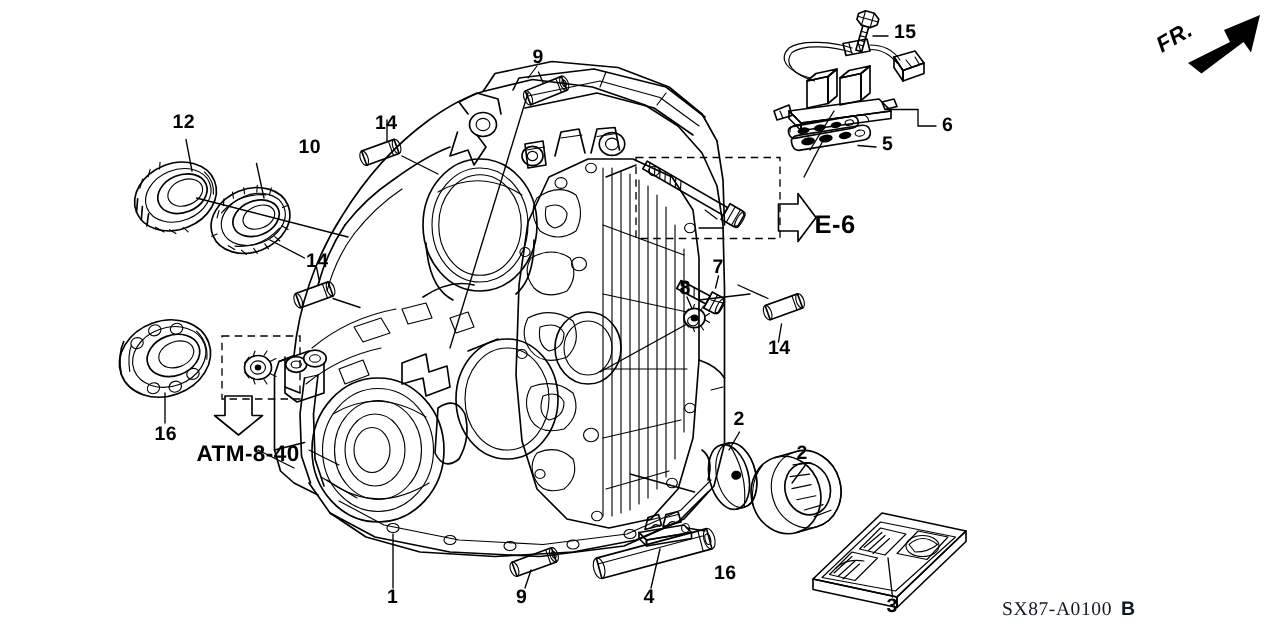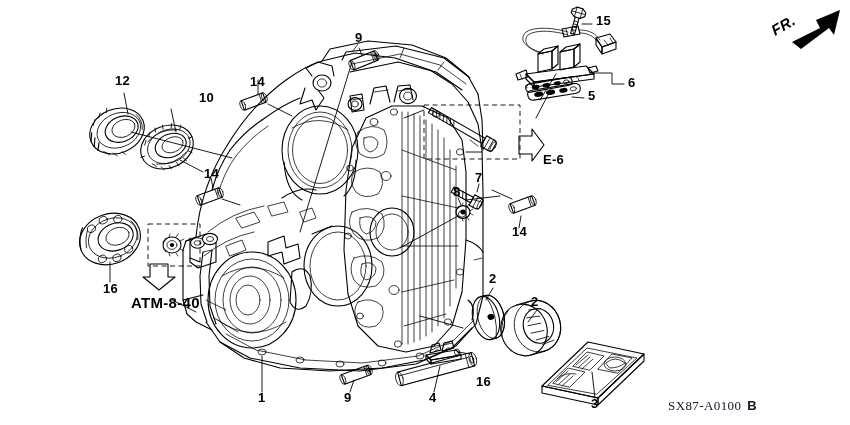--- a/index.html
+++ b/index.html
@@ -70,22 +70,21 @@
     font-size: 13px;
   }
   #atm-ref {
     left: 131px;
     top: 294px;
     font-size: 15px;
   }
   #e6-ref {
     left: 543px;
     top: 140px;
-    font-size: 13px;
-    margin-top: 12px;
+    font-size: 17px;
   }
 </style>
 </head>
 <body>
 
 <div id="sheet">
 
   <svg id="art" viewBox="0 0 850 425" xmlns="http://www.w3.org/2000/svg">
     <defs>
       <style>

